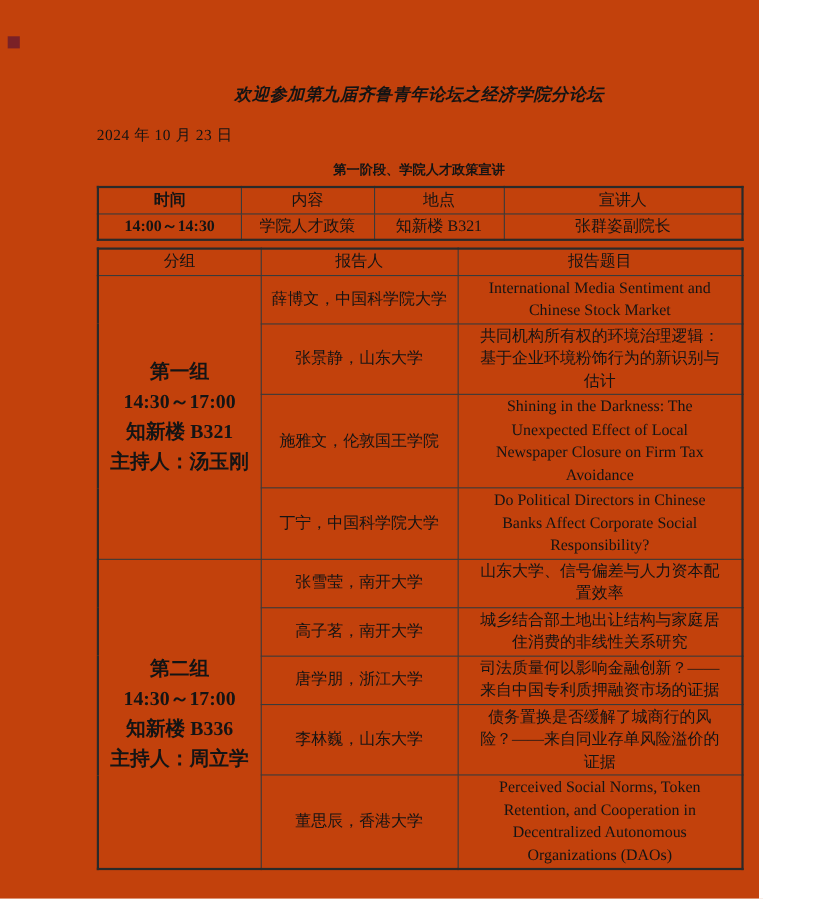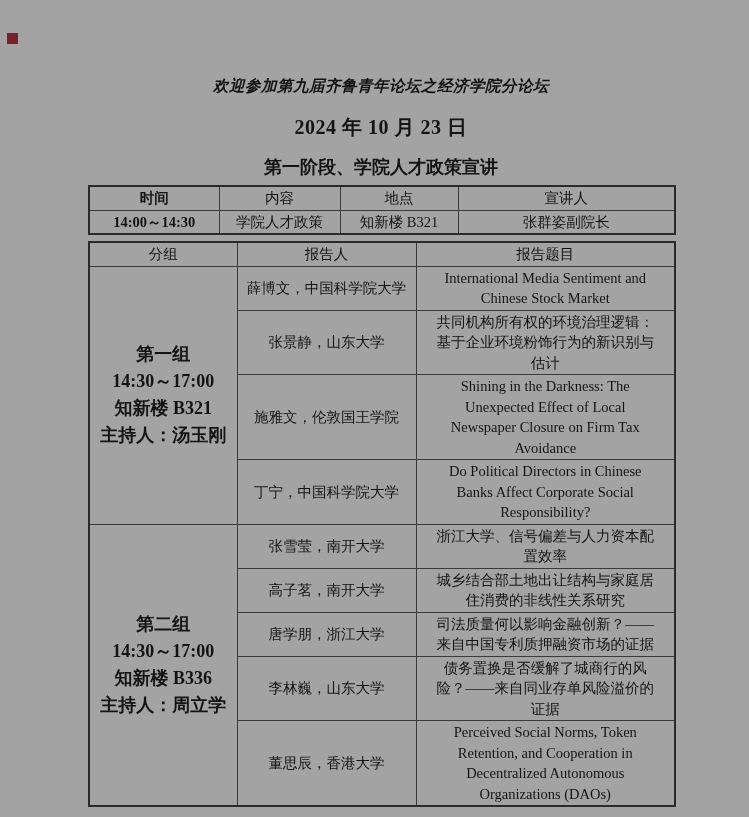--- a/index.html
+++ b/index.html
@@ -4,23 +4,23 @@
 <style>
   * { box-sizing: border-box; }
   html, body {
     margin: 0; padding: 0;
     background: #ffffff;
     font-family: "Liberation Serif", "DejaVu Serif", serif;
     color: #141414;
   }
   .page {
     position: relative;
-    width: 749px;
+    width: 690px;
     height: 817px;
-    background: #a3a3a3;
+    background: #c2410c;
     overflow: hidden;
   }
   .corner-mark {
     position: absolute;
     left: 7px; top: 33px;
     width: 11px; height: 11px;
     background: #7a2127;
   }
   .content {
     margin-left: 88px;
@@ -30,29 +30,28 @@
     margin: 0;
     padding-top: 76px;
     text-align: center;
     font-size: 15.5px;
     font-weight: bold;
     font-style: italic;
     letter-spacing: 0.5px;
   }
   .event-date {
     margin: 17px 0 0 0;
-    text-align: center;
-    font-size: 20px;
-    font-weight: bold;
+    font-size: 14px;
+    font-weight: normal;
     letter-spacing: 0.5px;
   }
   .stage-heading {
     margin: 14px 0 0 0;
     text-align: center;
-    font-size: 18px;
+    font-size: 12px;
     font-weight: bold;
   }
   table {
     border-collapse: collapse;
     width: 586px;
     margin-top: 6px;
     table-layout: fixed;
   }
   table, .t1, .t2 { border: 2.5px solid #2a2a2a; }
   th, td {
@@ -154,21 +153,21 @@
 Banks Affect Corporate Social
 Responsibility?</td>
       </tr>
 
       <tr>
         <td rowspan="5" class="group-cell">第二组
 14:30～17:00
 知新楼 B336
 主持人：周立学</td>
         <td class="presenter-cell">张雪莹，南开大学</td>
-        <td class="title-cell">浙江大学、信号偏差与人力资本配
+        <td class="title-cell">山东大学、信号偏差与人力资本配
 置效率</td>
       </tr>
       <tr>
         <td class="presenter-cell">高子茗，南开大学</td>
         <td class="title-cell">城乡结合部土地出让结构与家庭居
 住消费的非线性关系研究</td>
       </tr>
       <tr>
         <td class="presenter-cell">唐学朋，浙江大学</td>
         <td class="title-cell">司法质量何以影响金融创新？——

